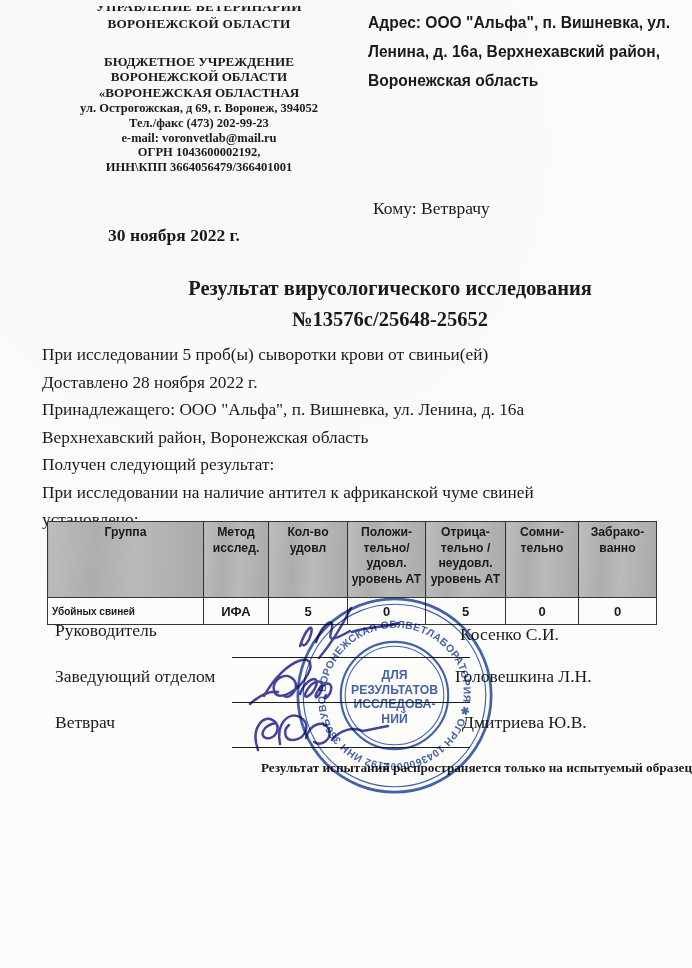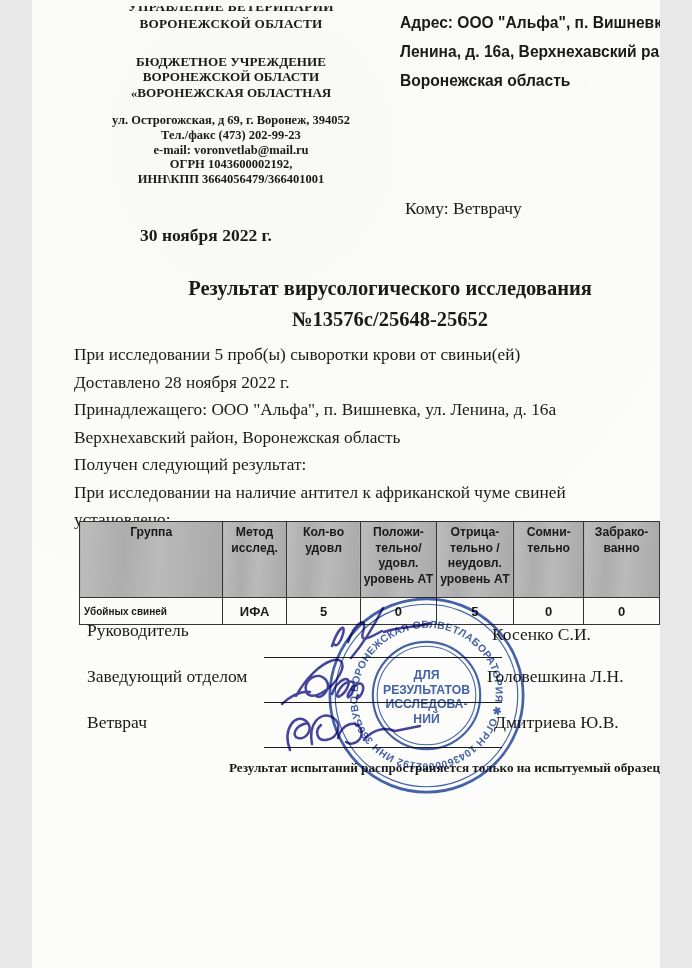--- a/index.html
+++ b/index.html
@@ -1,28 +1,28 @@
 <!DOCTYPE html>
 <html><head>
 <meta charset="utf-8">
 <style>
   html,body { margin:0; padding:0; background:#e8e8e8; }
   .page {
-    position:relative; width:628px; height:968px; margin:0 auto;
+    position:relative; width:692px; height:968px; margin:0 auto;
     background: radial-gradient(circle at 35% 15%, rgba(0,0,0,0.015), transparent 60%), #fcfcfa;
     font-family:"Liberation Serif", serif; color:#1a1a1a; overflow:hidden;
   }
   
   .lh-left { position:absolute; left:36px; top:6px; width:326px; text-align:center;
              font-weight:bold; font-size:12.8px; line-height:15.5px; }
   .clip-line { height:10px; overflow:hidden; }
   .clip-line span { display:block; margin-top:-7px; font-size:13.2px; letter-spacing:.4px; }
   .lh-left .dept { font-size:13.2px; letter-spacing:.3px; }
   .lh-left .org { margin-top:22px; font-size:13.1px; }
-  .lh-left .contact { margin-top:13px; font-size:12.5px; line-height:14.8px; }
+  .lh-left .contact { margin-top:1px; font-size:12.5px; line-height:14.8px; }
   .date { position:absolute; left:108px; top:225px; font-size:17.5px; font-weight:bold; }
   
   .lh-right { position:absolute; left:368px; top:8px; width:318px;
               font-family:"Liberation Sans", sans-serif; font-weight:bold;
               font-size:15.6px; line-height:29px; }
   .recipient { position:absolute; left:373px; top:198px; font-size:17.5px; }
   
   .title { position:absolute; left:0; top:273px; width:100%; text-align:center;
            font-weight:bold; font-size:20.5px; line-height:31px;padding-left:44px; }
   

